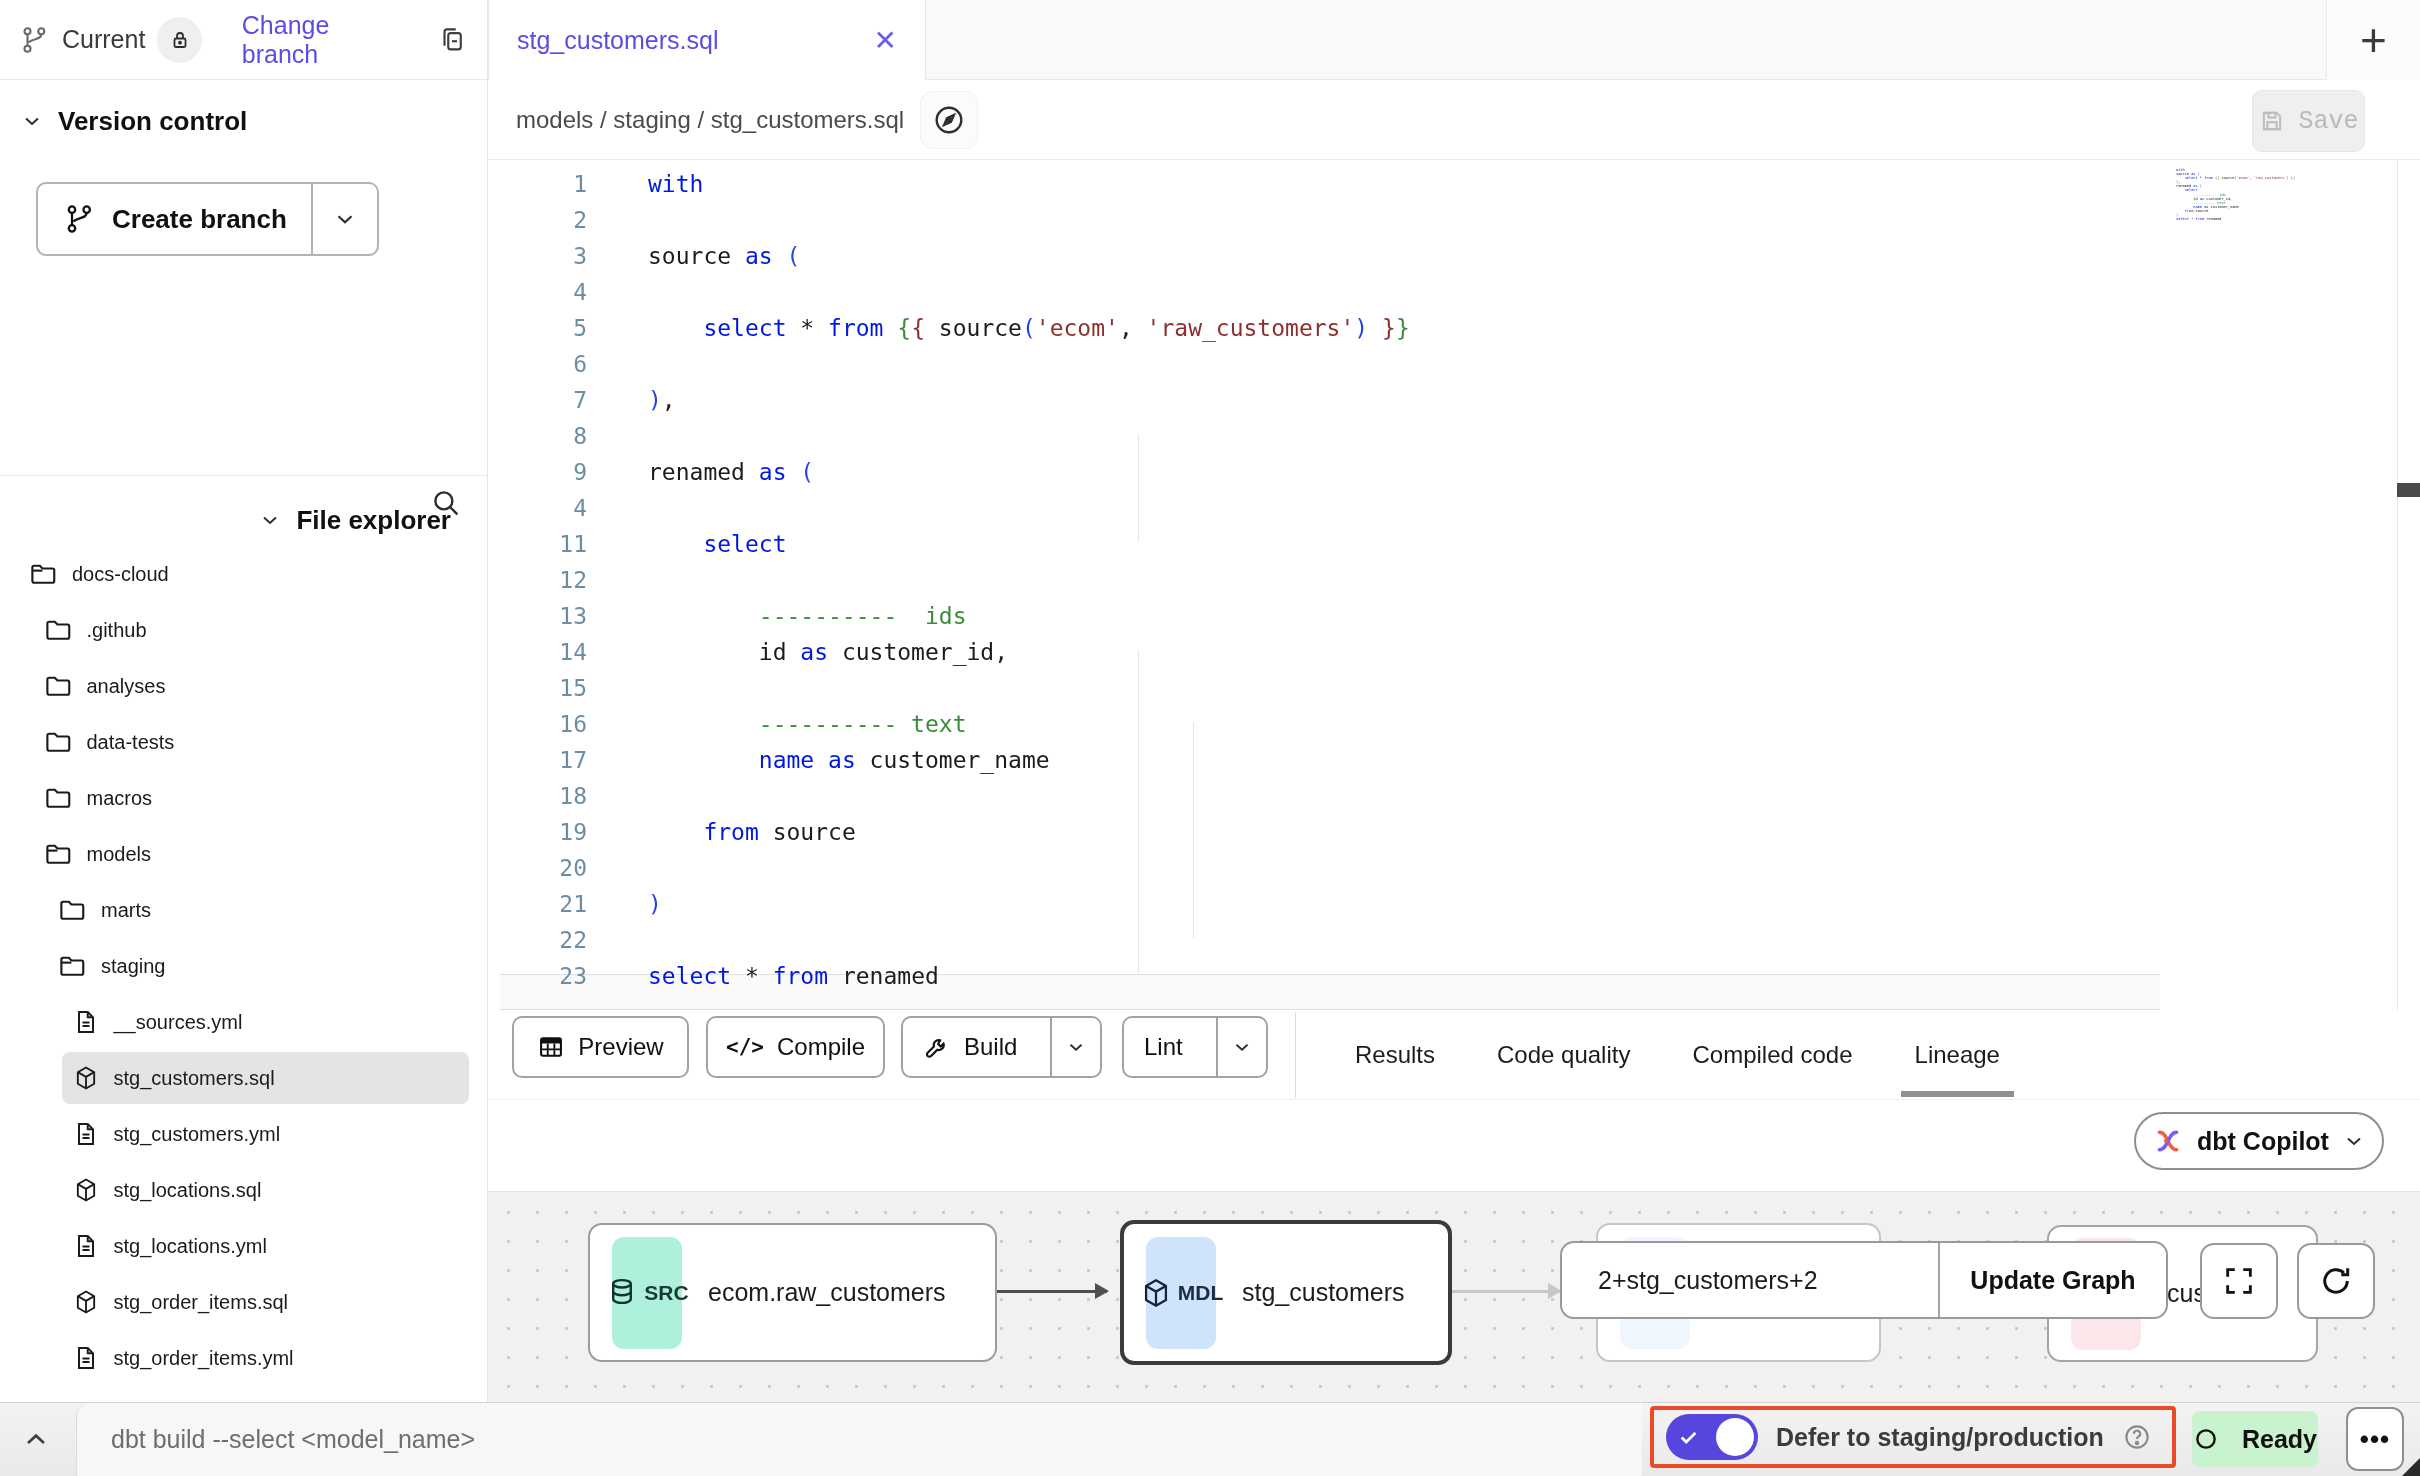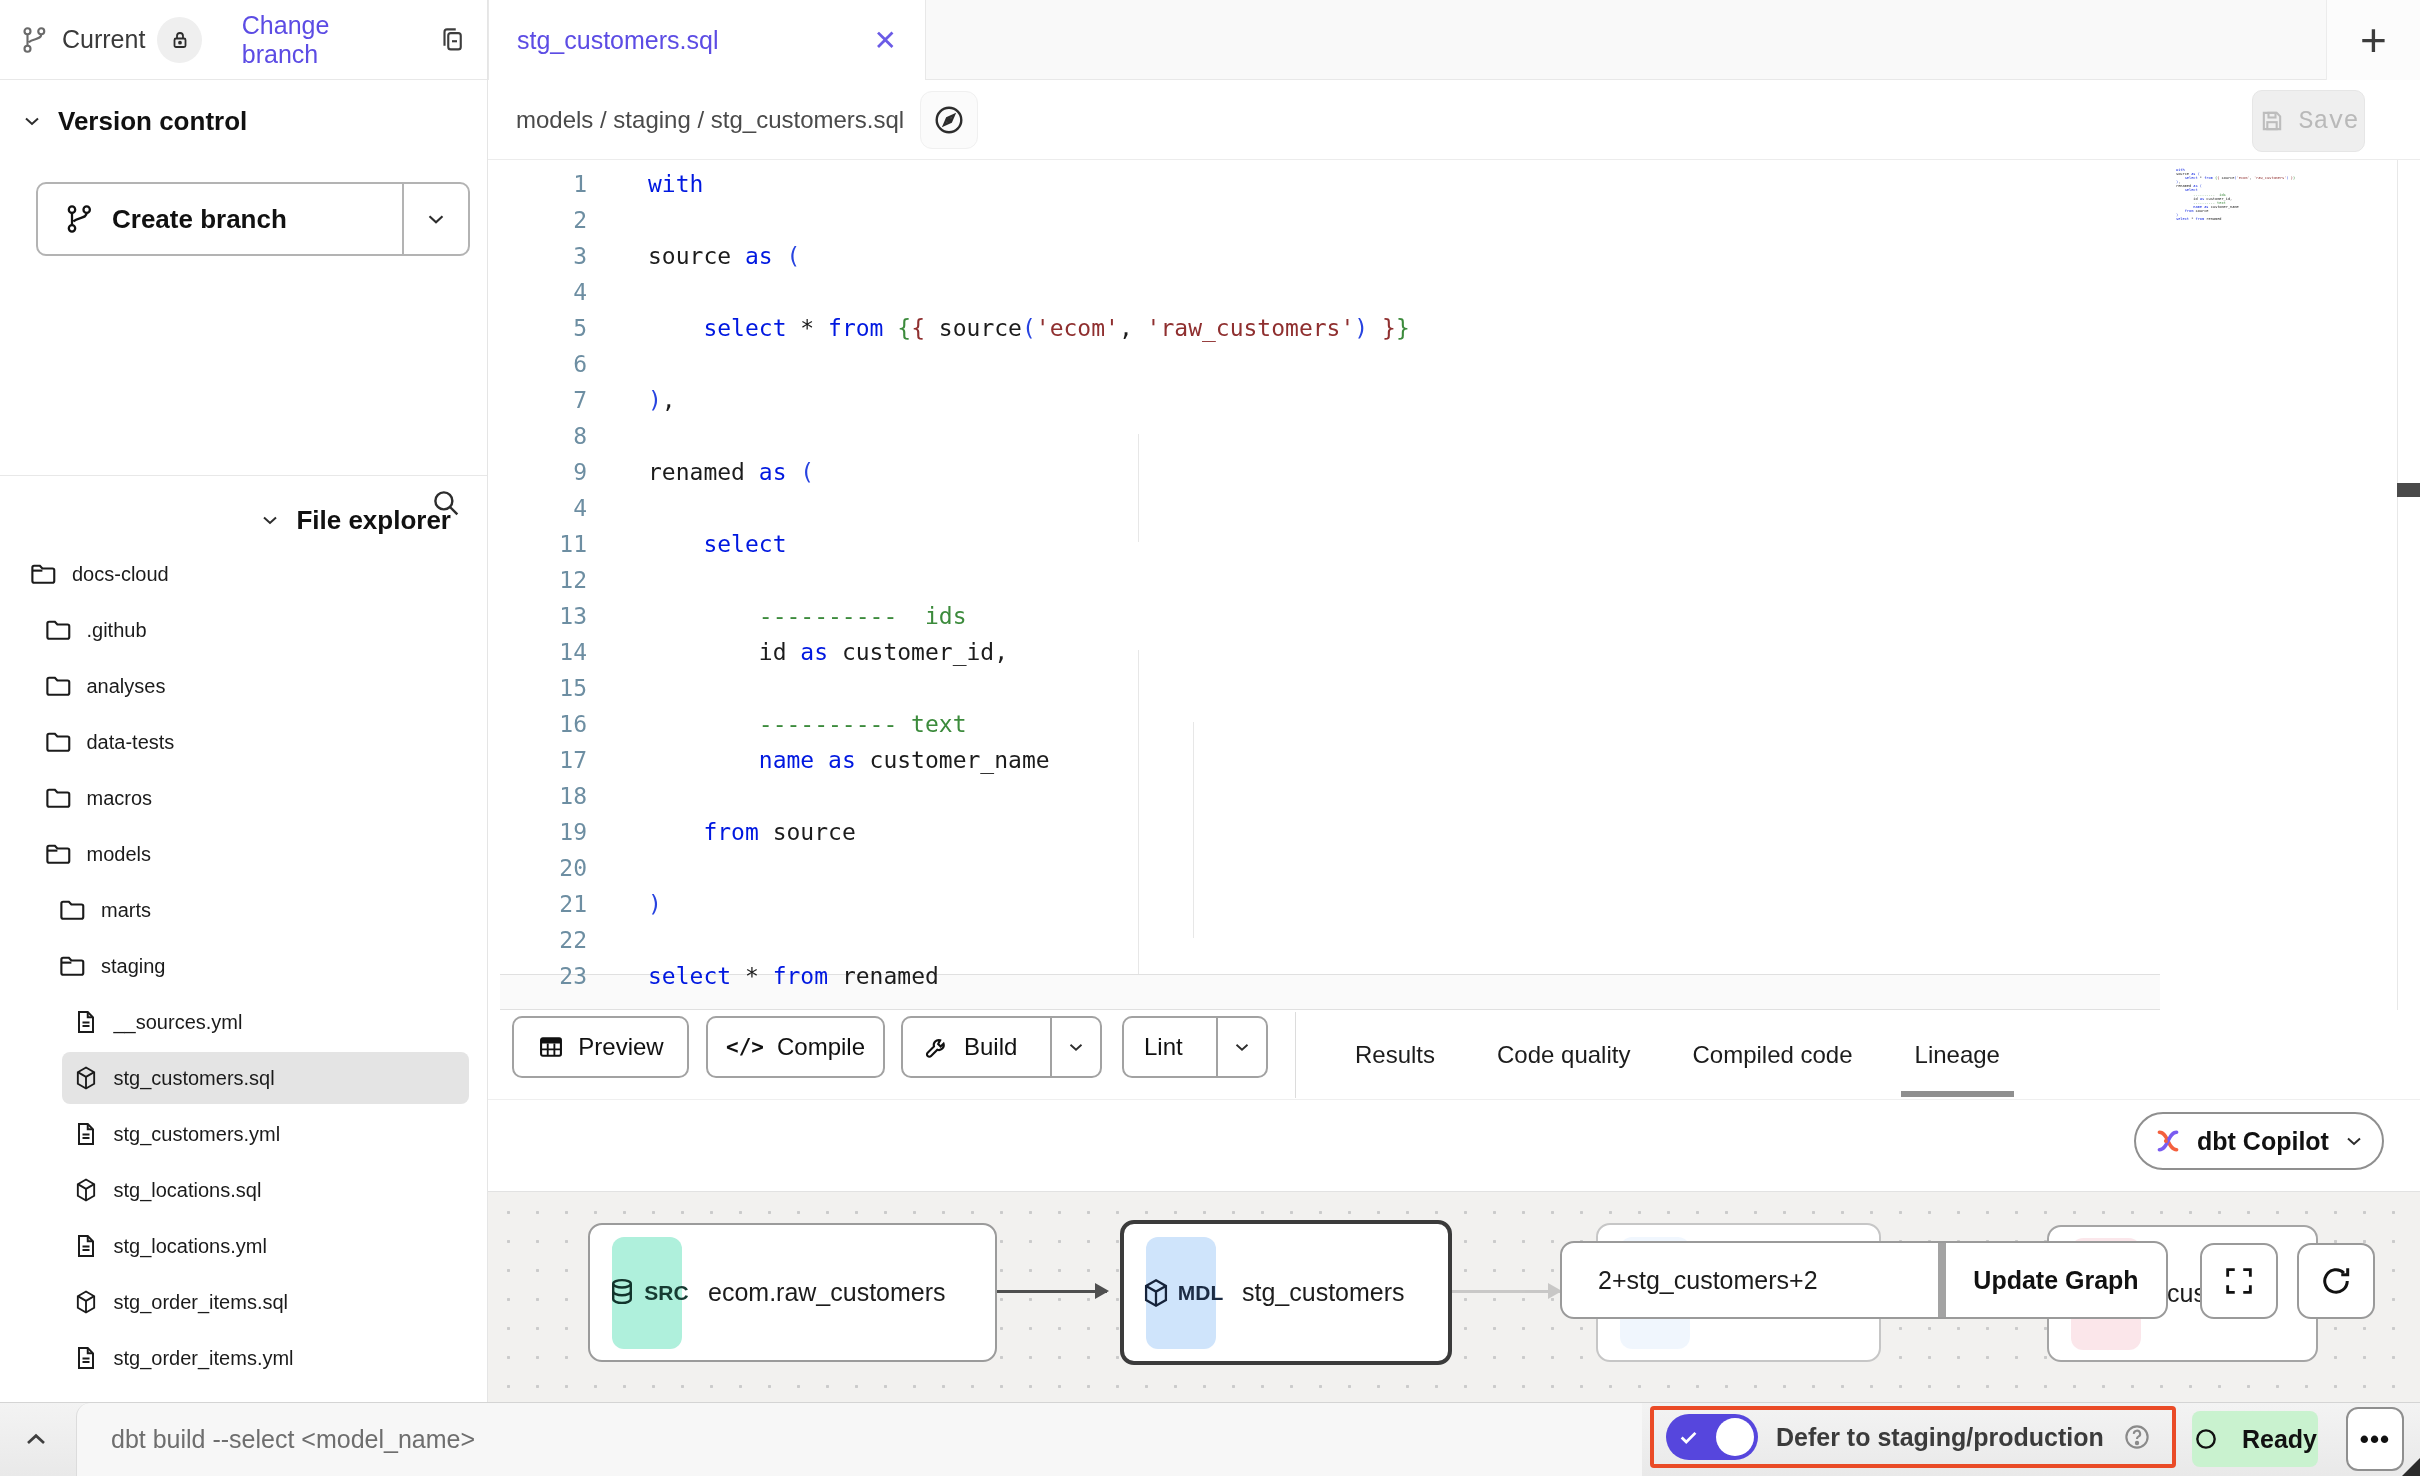--- a/index.html
+++ b/index.html
@@ -9,21 +9,21 @@
   .icn svg { display:block; }
 
   
   #sidebar { position:absolute; left:0; top:0; width:488px; height:1402px; background:#fff; border-right:1px solid #e5e5e5; }
   #branch-bar { position:absolute; left:0; top:0; width:100%; height:80px; display:flex; align-items:center; padding:0 20px; gap:12px; border-bottom:1px solid #e8e8e8; }
   #branch-bar .cur { font-size:25px; color:#3a3a3a; }
   .lock-badge { width:46px; height:46px; border-radius:50%; background:#efefef; display:flex; align-items:center; justify-content:center; }
   .link { color:#5c4ce4; font-size:25px; margin-left:28px; cursor:pointer; }
   #vc-head { position:absolute; left:0; top:96px; width:100%; height:50px; display:flex; align-items:center; gap:14px; padding:0 20px; }
   .sec-title { font-size:26px; font-weight:700; color:#111; }
-  #create-branch { position:absolute; left:36px; top:182px; width:434px; height:74px; border:2px solid #b3b3b3; border-radius:10px; display:flex; background:#fff; }
+  #create-branch { position:absolute; left:36px; top:182px; width:343px; height:74px; border:2px solid #b3b3b3; border-radius:10px; display:flex; background:#fff; }
   #create-branch .main { flex:1; display:flex; align-items:center; gap:16px; padding-left:26px; font-size:26px; font-weight:600; color:#111; }
   #create-branch .chev { width:66px; border-left:2px solid #b3b3b3; display:flex; align-items:center; justify-content:center; }
   #sidebar-div { position:absolute; left:0; top:475px; width:100%; height:1px; background:#e8e8e8; }
   #fe-head { position:absolute; left:0; top:494px; width:100%; height:52px; display:flex; align-items:center; gap:14px; padding:0 36px;justify-content:flex-end; }
   #fe-search { position:absolute; right:24px; top:486px; }
   #file-tree { position:absolute; left:0; top:546px; width:100%; }
   .tree-row { height:56px; display:flex; align-items:center; gap:14px; font-size:20px; color:#1b1b1b; cursor:pointer; }
   .tree-row .tree-label { white-space:nowrap; }
   .tree-row.sel { background:#e4e4e4; border-radius:8px; margin:2px 18px 2px 62px; height:52px; }
 
@@ -78,21 +78,21 @@
   
   #lineage { position:absolute; left:488px; top:1191px; width:1932px; height:211px; background-color:#f2f1ef; border-top:1px solid #e2e2e2; overflow:hidden;
              background-image:radial-gradient(#cbcbcb 1.4px, transparent 1.5px); background-size:29px 29px; background-position:6px 6px; }
   .node { position:absolute; background:#fff; border:2px solid #9b9b9b; border-radius:14px; display:flex; align-items:center; gap:26px; padding-left:22px; cursor:pointer; }
   .node .nlabel { font-size:25px; color:#1c1c1c; white-space:nowrap; }
   .badge { width:70px; height:112px; border-radius:12px; display:flex; flex-direction:row; align-items:center; justify-content:center; gap:5px; font-size:21px; font-weight:700; color:#173b33; }
   .edge { position:absolute; height:3px; background:#4f4f4f; }
   .edge .ah { position:absolute; right:-2px; top:-7px; width:0; height:0; border-left:14px solid #4f4f4f; border-top:8px solid transparent; border-bottom:8px solid transparent; }
   #selector-bar { position:absolute; left:1072px; top:49px; width:608px; height:78px; background:#fff; border:2px solid #9a9a9a; border-radius:14px; display:flex; z-index:5; }
   #selector-bar .inp { flex:1; display:flex; align-items:center; padding-left:36px; font-size:25px; color:#1c1c1c; }
-  #selector-bar .ubtn { width:228px; border-left:8px solid #a3a3a3; display:flex; align-items:center; justify-content:center; font-size:25px; font-weight:600; color:#111; cursor:pointer; }
+  #selector-bar .ubtn { width:228px; border-left:2px solid #a3a3a3; display:flex; align-items:center; justify-content:center; font-size:25px; font-weight:600; color:#111; cursor:pointer; }
   .sq-btn { position:absolute; top:51px; width:78px; height:76px; background:#fff; border:2px solid #9a9a9a; border-radius:14px; display:flex; align-items:center; justify-content:center; cursor:pointer; z-index:6; }
 
   
   #statusbar { position:absolute; left:0; top:1402px; width:2420px; height:74px; background:linear-gradient(#f3f3f3,#e9e9e9); border-top:1px solid #d4d4d4; }
   #collapse { position:absolute; left:20px; top:20px; cursor:pointer; }
   #cmdbox { position:absolute; left:76px; top:0; width:1566px; height:73px; background:#f7f7f7; border-left:1px solid #dcdcdc; border-radius:14px 0 0 0; display:flex; align-items:center; padding-left:34px; font-size:25px; color:#6e6e6e; cursor:text; }
   #defer-box { position:absolute; left:1650px; top:3px; width:526px; height:62px; border:4px solid #ea4b27; border-radius:4px; display:flex; align-items:center; padding:0 12px; gap:18px; }
   #toggle { width:92px; height:46px; border-radius:23px; background:#5646dd; position:relative; cursor:pointer; flex:0 0 auto; }
   #toggle .knob { position:absolute; right:4px; top:4px; width:38px; height:38px; border-radius:50%; background:#fff; }
   #toggle .chk { position:absolute; left:12px; top:12px; }

